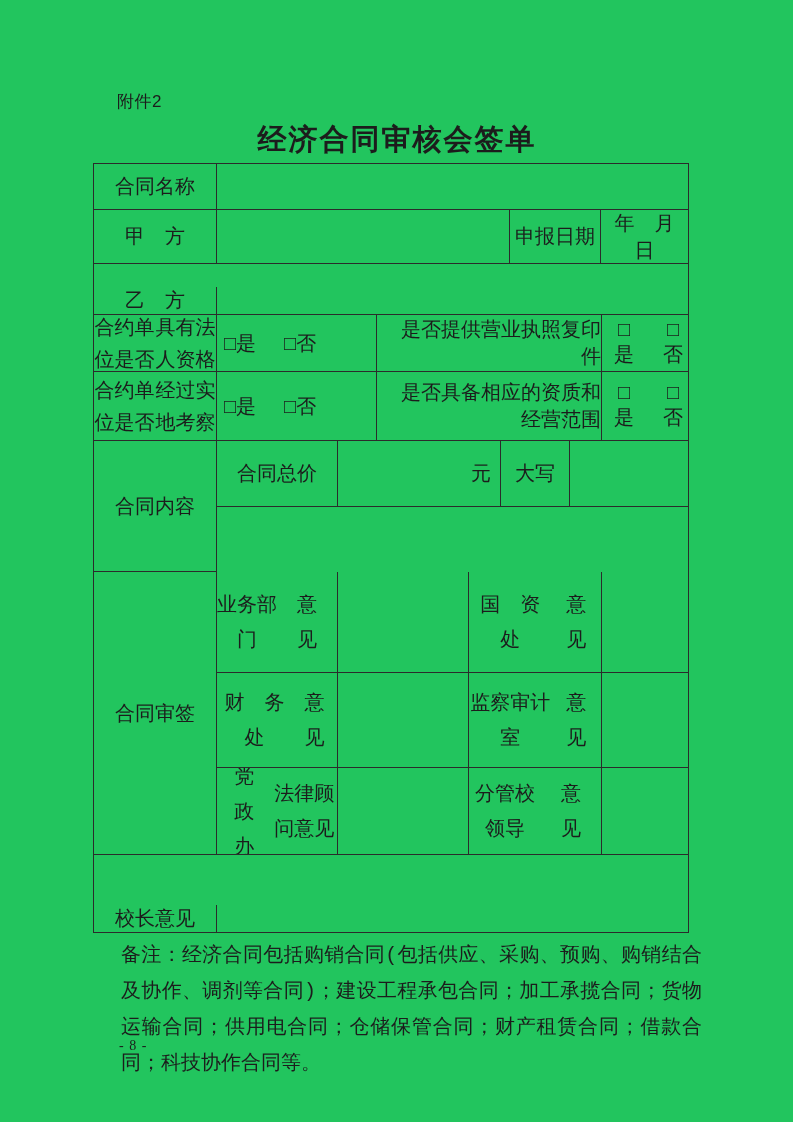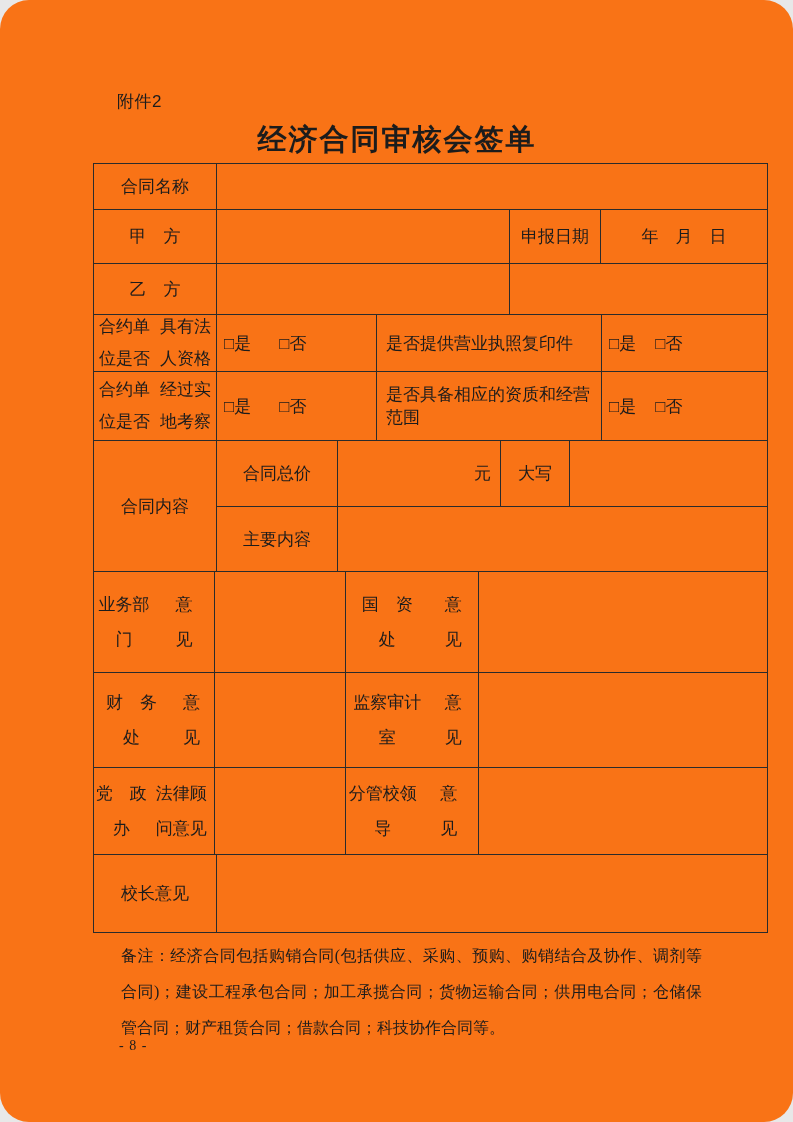--- a/index.html
+++ b/index.html
@@ -1,42 +1,41 @@
 <!DOCTYPE html>
 <html><head>
 <meta charset="utf-8">
 <style>
   html,body { margin:0; padding:0; background:#e8e8e8; }
   .page {
     position:relative;
     width:793px; height:1122px;
     margin:0 auto;
-    background:#f97316;
+    background:#22c55e;
     font-family:"Liberation Serif", serif;
     color:#1c1c1c;
     overflow:hidden;
-    border-radius:29px;
   }
   .attachment {
     position:absolute; left:117px; top:90px;
     font-family:"Liberation Sans", sans-serif;
     font-size:17px; font-weight:500; letter-spacing:0.5px;
   }
   .doc-title {
     position:absolute; left:93px; top:120px; width:608px;
     font-family:Liberation Sans, sans-serif;
     font-size:29px; font-weight:bold; letter-spacing:2px;
     text-align:center; white-space:nowrap;
   }
   .tbl {
     position:absolute; left:93px; top:163px;
-    width:675px; height:770px;
+    width:596px; height:770px;
     border:1px solid #2b2b2b;
     box-sizing:border-box;
-    font-size:17px;
+    font-size:20px;
   }
   .row { display:flex; width:100%; }
   .cell {
     box-sizing:border-box;
     border-right:1px solid #2b2b2b;
     border-bottom:1px solid #2b2b2b;
     display:flex; align-items:center; justify-content:center;
     text-align:center;
     overflow:hidden;
   }
@@ -49,36 +48,37 @@
   .cb { justify-content:flex-start; padding-left:7px; }
   .cb .gap-wide { margin-right:28px; }
   .cb .gap-narrow { margin-right:19px; }
   .q { justify-content:flex-start; padding-left:9px; text-align:left; }
   .unit-cell { justify-content:flex-end; padding-right:9px; }
   
   .w123{width:123px; flex:0 0 123px;}
   .w293{width:293px; flex:0 0 293px;}
   .w91{width:91px; flex:0 0 91px;}
   .w160{width:160px; flex:0 0 160px;}
-  .w225{width:225px; flex:0 0 225px;}
+  .w225{width:225px; flex:0 0 225px;text-align:right;}
   .w121{width:121px; flex:0 0 121px;}
   .w163{width:163px; flex:0 0 163px;}
   .w69{width:69px; flex:0 0 69px;}
   .w131{width:131px; flex:0 0 131px;}
   .w133{width:133px; flex:0 0 133px;}
   
-  .h46{height:46px;} .h54{height:54px;} .h51{height:51px;}
+  .h46{height:46px;} .h54{height:54px;} .h51{height:51px;align-items:flex-end;}
   .h57{height:57px;} .h69{height:69px;} .h131{height:131px;}
   .h66{height:66px;font-family:Liberation Mono, monospace;} .h65{height:65px;}
   .h283{height:283px;} .h101{height:101px;} .h95{height:95px;} .h87{height:87px;}
-  .h77{height:77px;}
+  .h77{height:77px;align-items:flex-end;}
   .note {
     position:absolute; left:121px; top:938px; width:581px;
-    font-size:16px; line-height:36px;
+    font-size:20px; line-height:36px;
     text-align:justify;
+    font-family:Liberation Mono, monospace;
   }
   .pageno {
     position:absolute; left:119px; top:1038px;
     font-size:14px; letter-spacing:1px;
   }
 </style>
 </head>
 <body>
 
 <div class="page">
@@ -143,28 +143,25 @@
       <div class="col2">
         <div class="row h66">
           <div class="cell w121">合同总价</div>
           <div class="cell w163 unit-cell">
             <span></span>
             <span>元</span>
           </div>
           <div class="cell w69">大写</div>
           <div class="cell fill last"></div>
         </div>
-        <div class="row h65">
-          <div class="cell w121">主要内容</div>
-          <div class="cell fill last"></div>
-        </div>
       </div>
     </div>
 
     <div class="row h283">
+      <div class="cell w123">合同审签</div>
       <div class="col2">
         <div class="row h101">
           <div class="cell w121 two-line wide">
             <span>业务部门</span>
             <span>意　　见</span>
           </div>
           <div class="cell w131"></div>
           <div class="cell w133 two-line wide">
             <span>国　资　处</span>
             <span>意　见</span>

